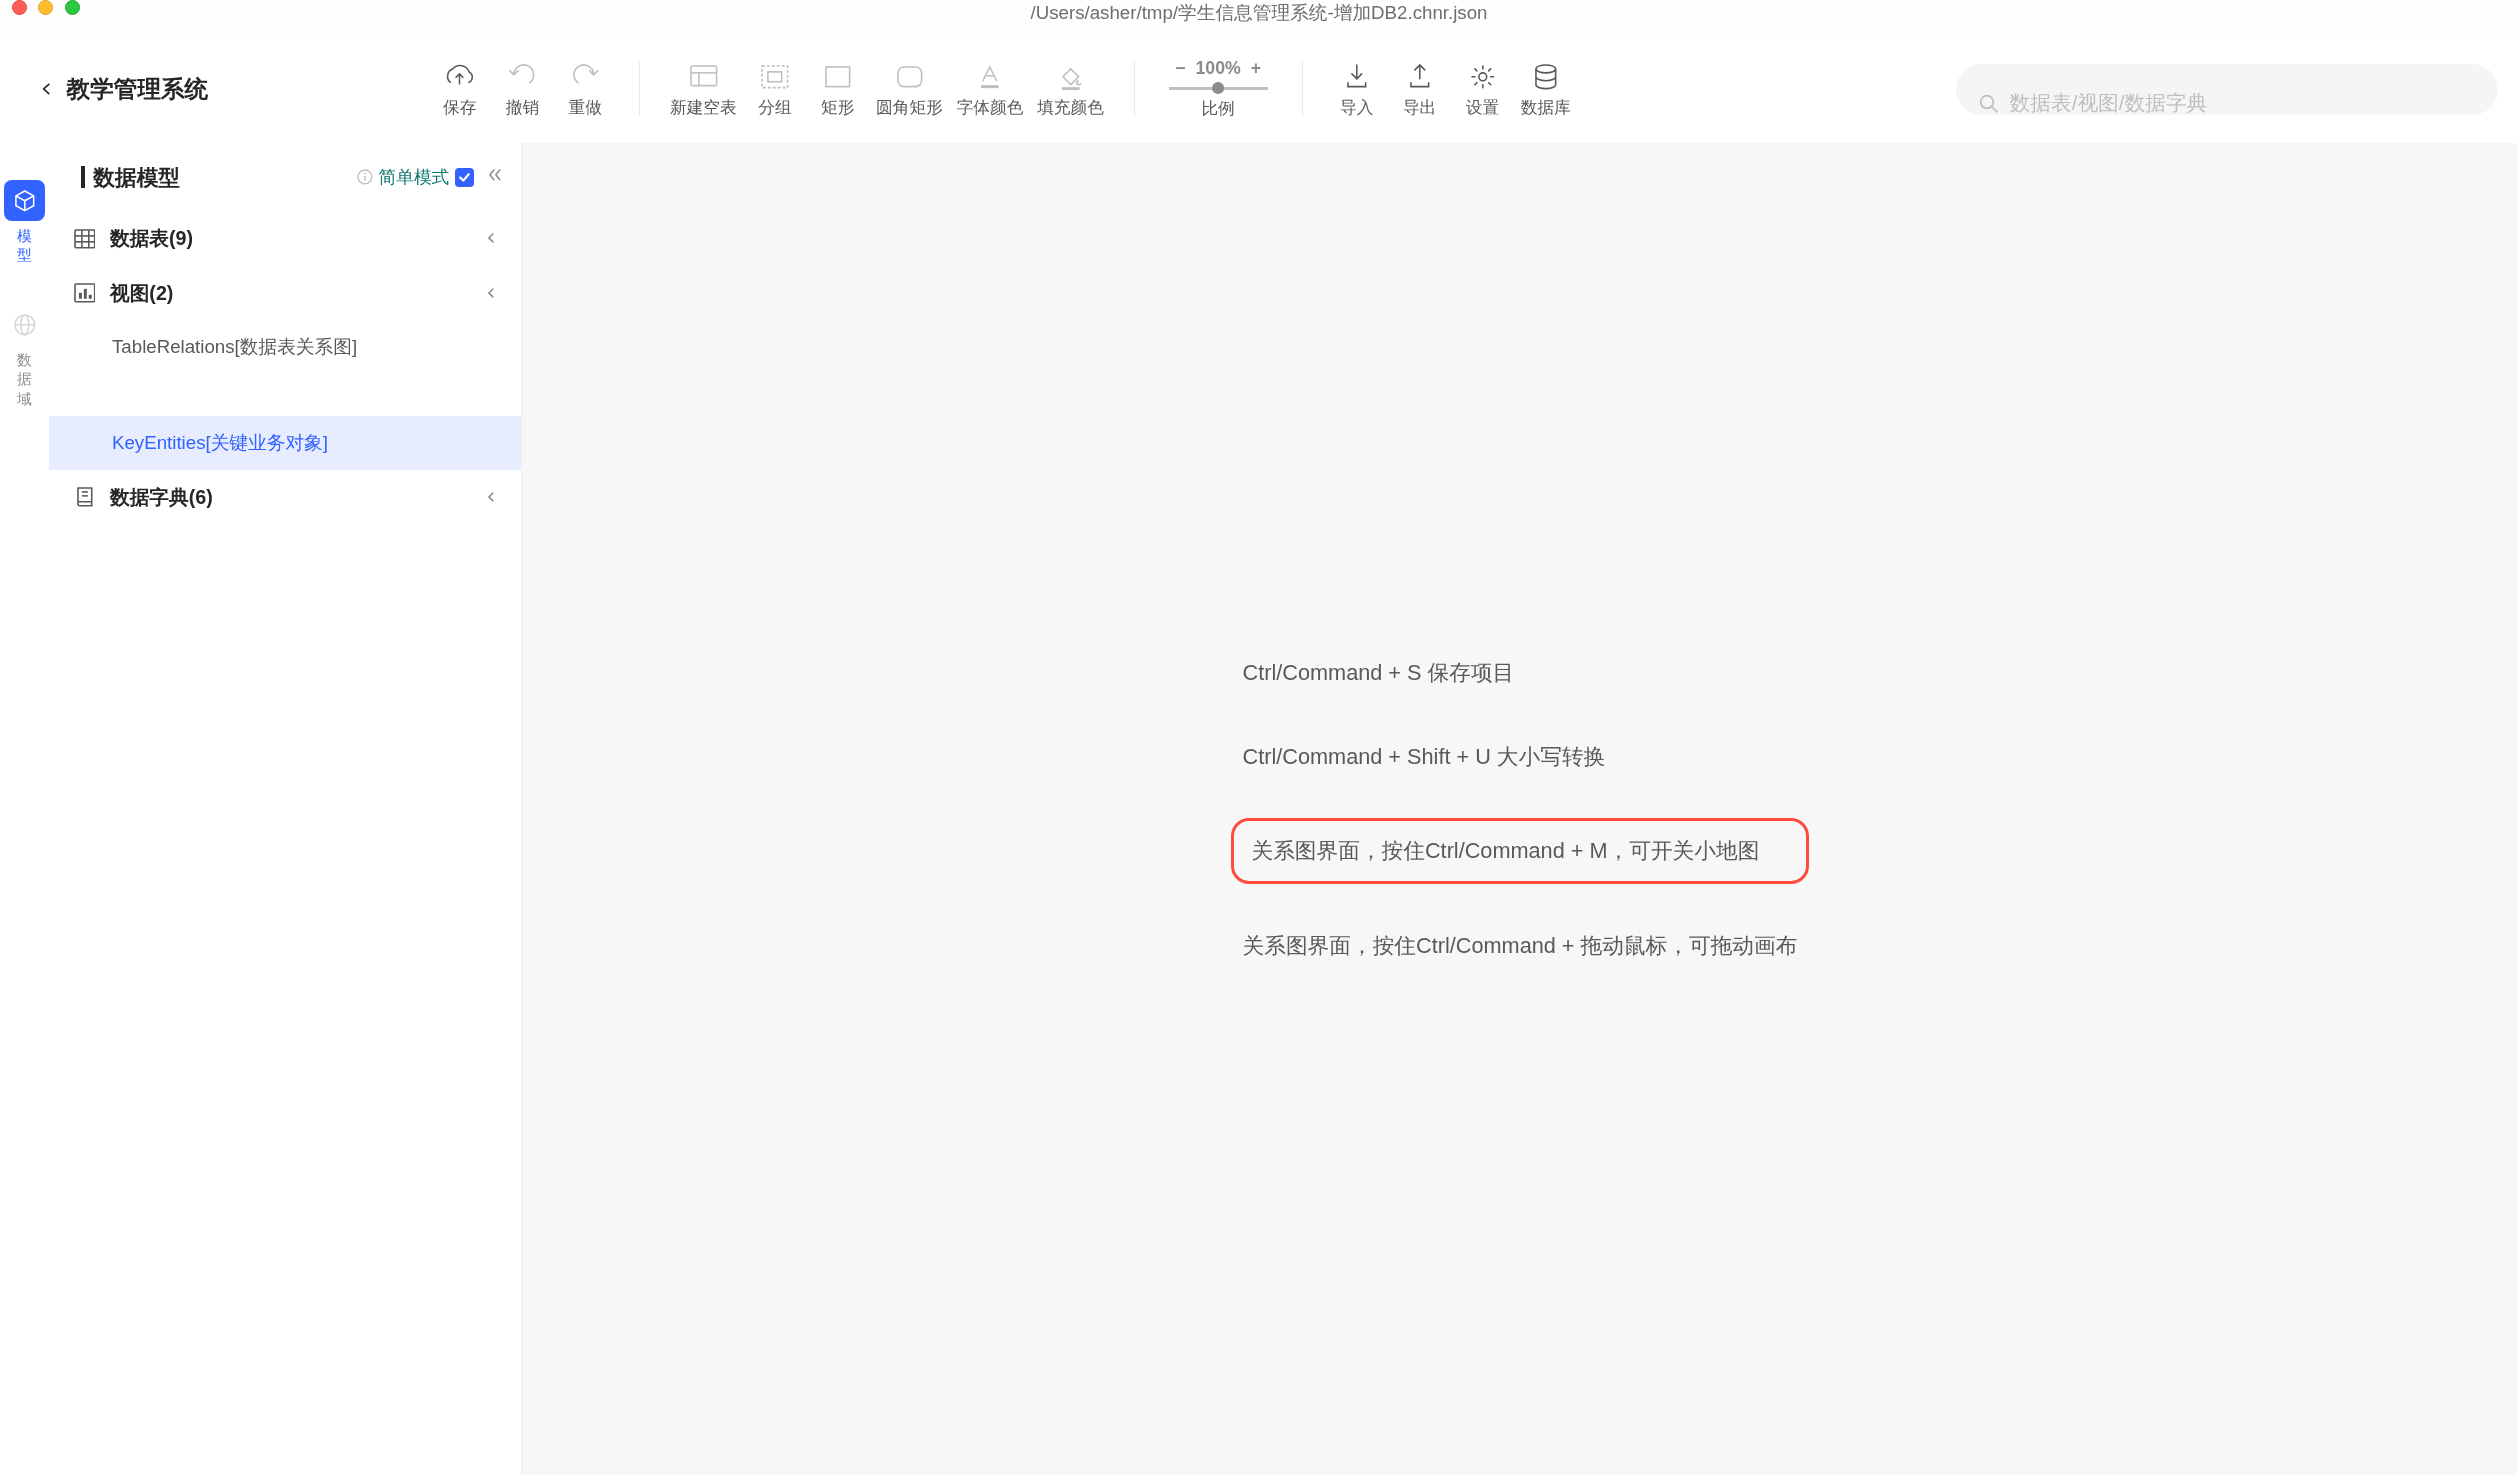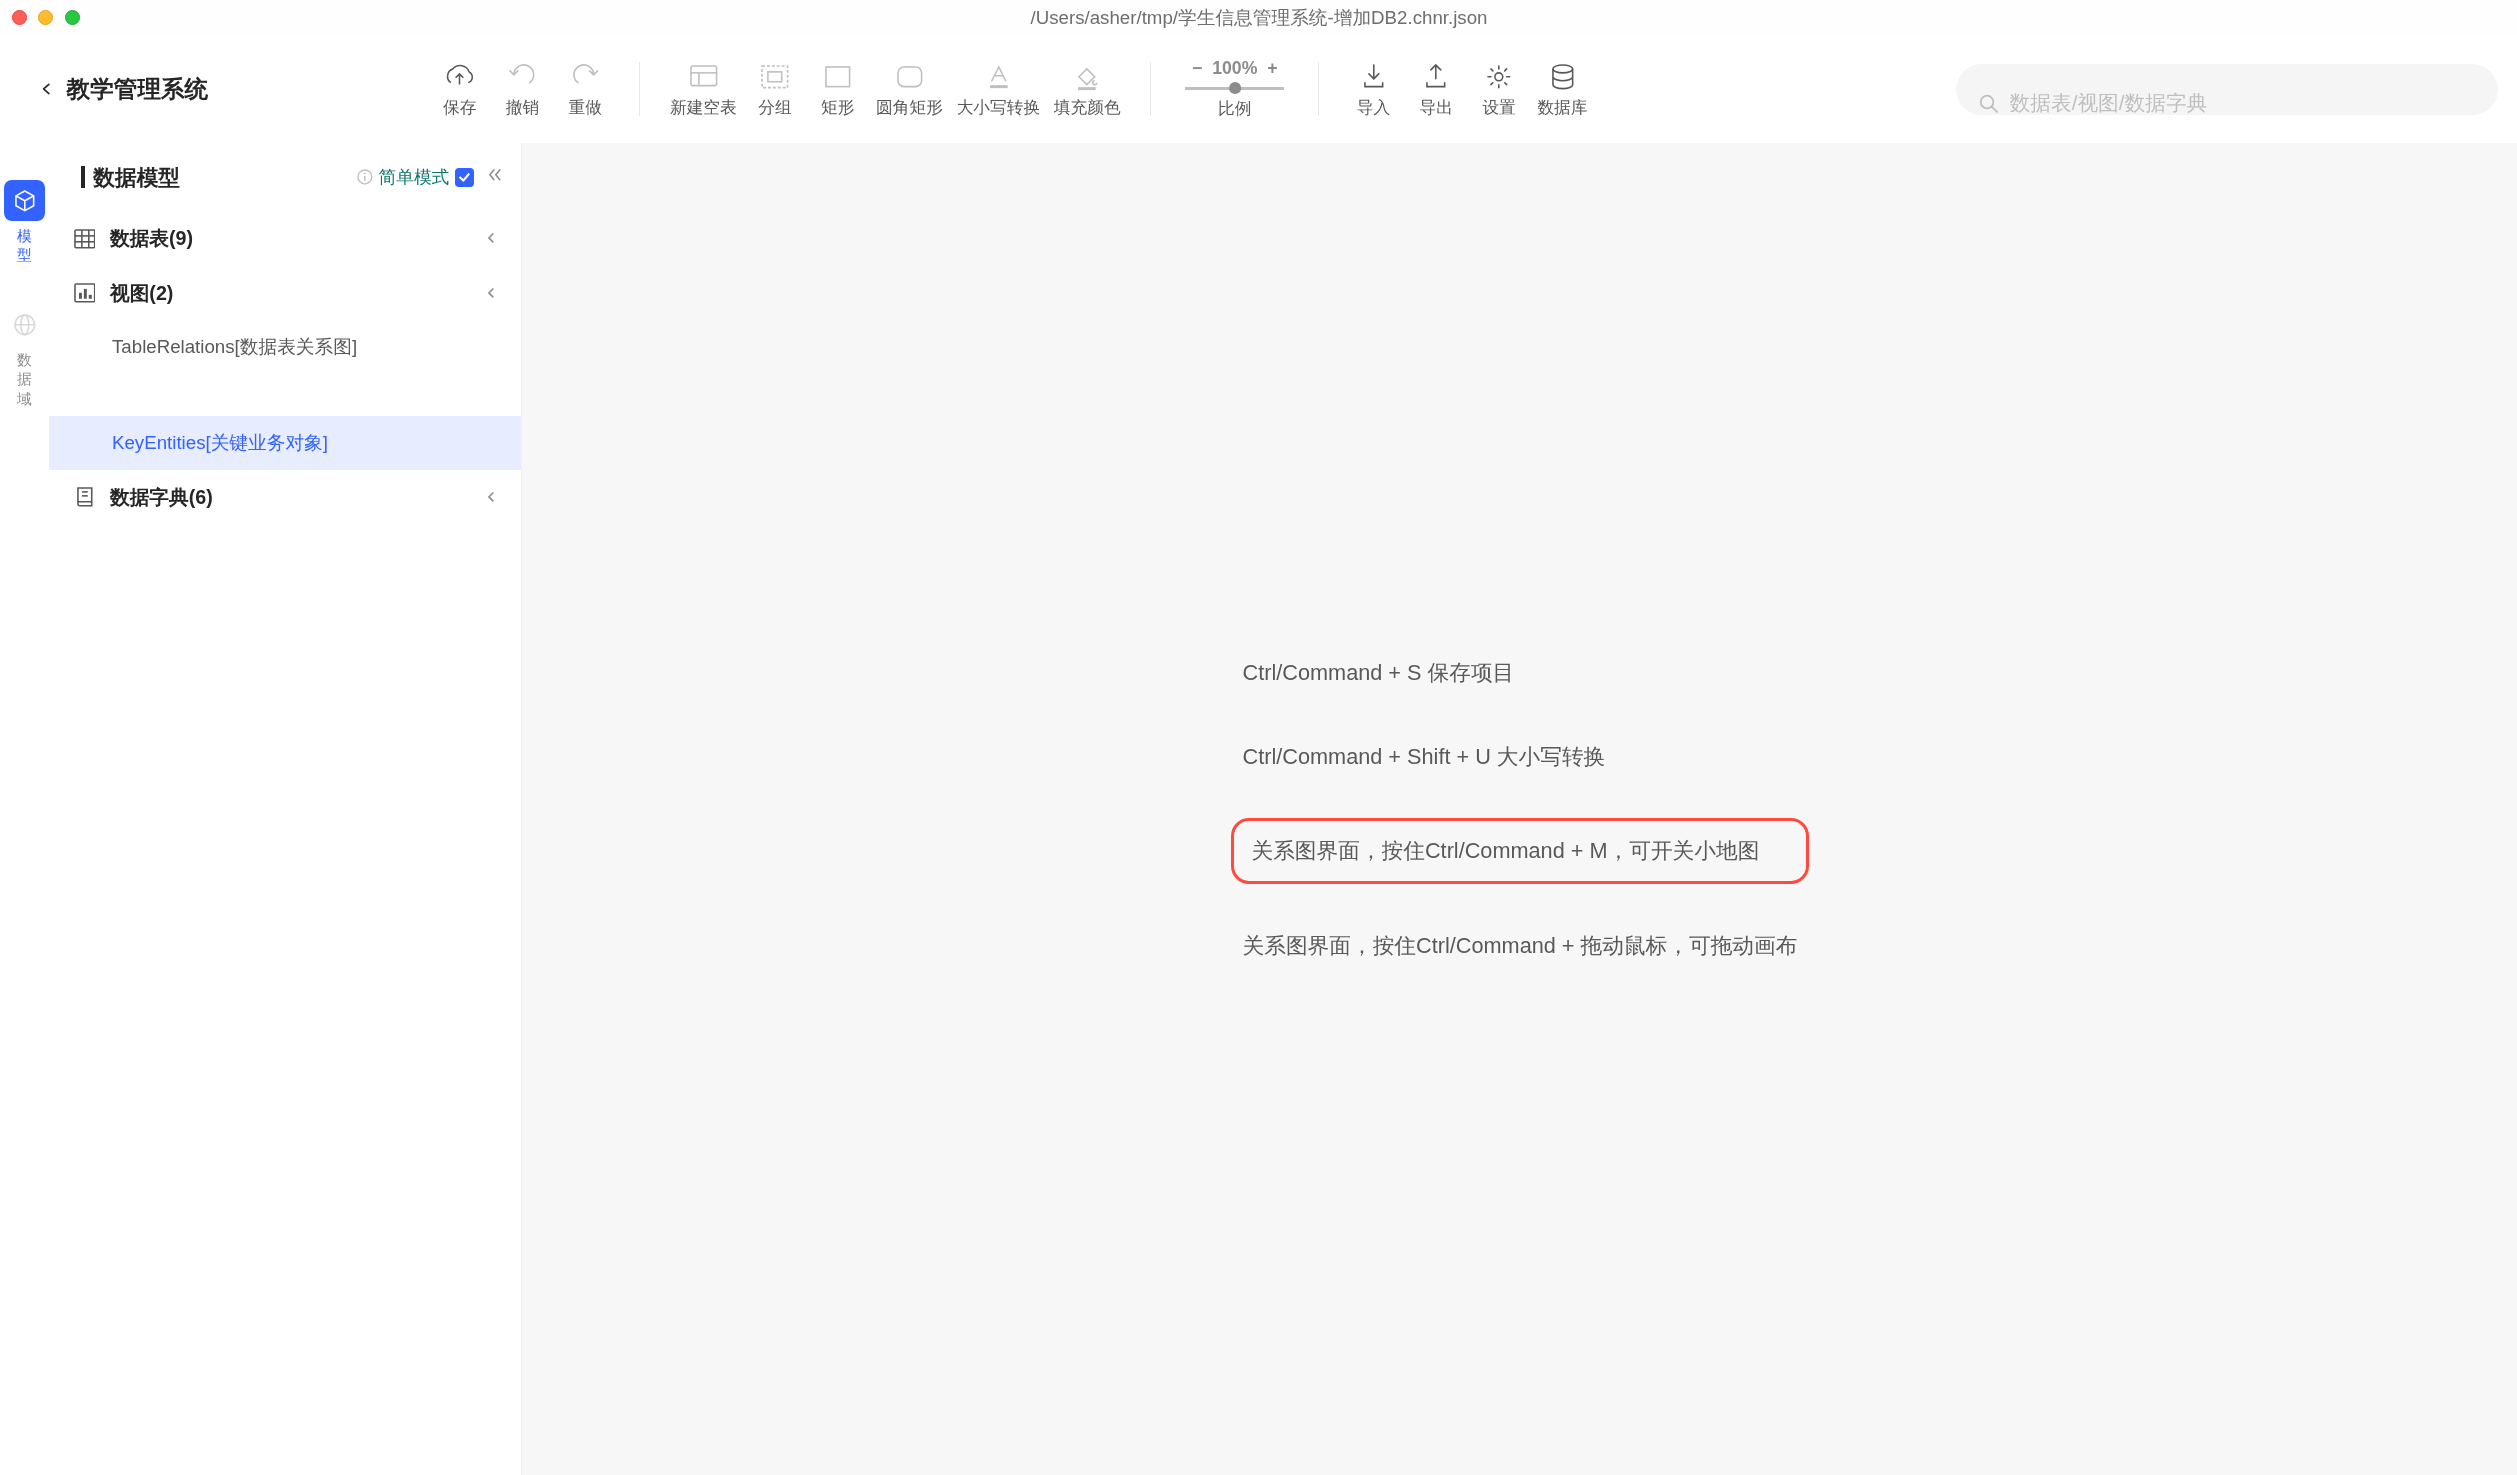--- a/index.html
+++ b/index.html
@@ -1,18 +1,18 @@
 <!DOCTYPE html>
 <html><head>
   <meta charset="utf-8">
   <style>
     * { margin: 0; padding: 0; box-sizing: border-box; }
     body { font-family: -apple-system, "PingFang SC", "Helvetica Neue", Arial, sans-serif; background: #fff; width: 2518px; height: 1476px; overflow: hidden; }
     
-    .titlebar { height: 35px; display: flex; align-items: center; padding: 0 11.8px; background: #fefefe; position: relative; }
+    .titlebar { height: 35px; display: flex; align-items: flex-start; padding: 0 11.8px; background: #fefefe; position: relative; }
     .traffic-lights { display: flex; gap: 11.8px; align-items: center; }
     .tl { width: 14.8px; height: 14.8px; border-radius: 50%; }
     .tl.close { background: #ff5f57; border: 0.5px solid #e14640; }
     .tl.min { background: #febc2e; border: 0.5px solid #e1a325; }
     .tl.max { background: #28c840; border: 0.5px solid #24a732; }
     .window-title { position: absolute; left: 50%; transform: translateX(-50%); color: #6e6e6e; font-size: 18.7px; }
     
     .toolbar { height: 108px; display: flex; align-items: center; padding: 0 19.7px 0 39px; border-bottom: 0px solid #eee; }
     .back-btn { display: flex; align-items: center; gap: 11.8px; }
     .chevron-left { width: 15.8px; height: 15.8px; }
@@ -147,21 +147,21 @@
       </div>
       <span class="toolbar-label">圆角矩形</span>
     </div>
     <div class="toolbar-item">
       <div class="toolbar-icon">
         <svg width="27.6" height="27.6" viewBox="0 0 28 28" class="icon-svg light">
             <path d="M7 18 L14 4 L21 18 M9.5 13 H18.5" stroke-linecap="round"></path>
             <line x1="5" y1="24" x2="23" y2="24" stroke-width="3"></line>
           </svg>
       </div>
-      <span class="toolbar-label">大小写转换</span>
+      <span class="toolbar-label">字体颜色</span>
     </div>
     <div class="toolbar-item">
       <div class="toolbar-icon">
         <svg width="27.6" height="27.6" viewBox="0 0 28 28" class="icon-svg light">
             <path d="M6 14 L14 6 L22 14 L14 22 Z M22 18 A2 2 0 1 0 24 20"></path>
             <line x1="5" y1="26" x2="23" y2="26" stroke-width="3"></line>
           </svg>
       </div>
       <span class="toolbar-label">填充颜色</span>
     </div>

